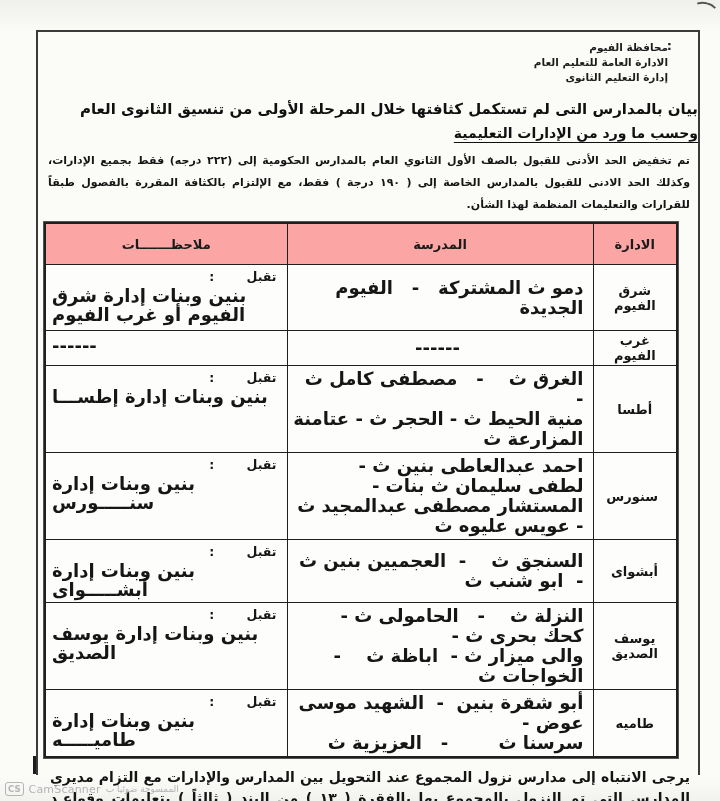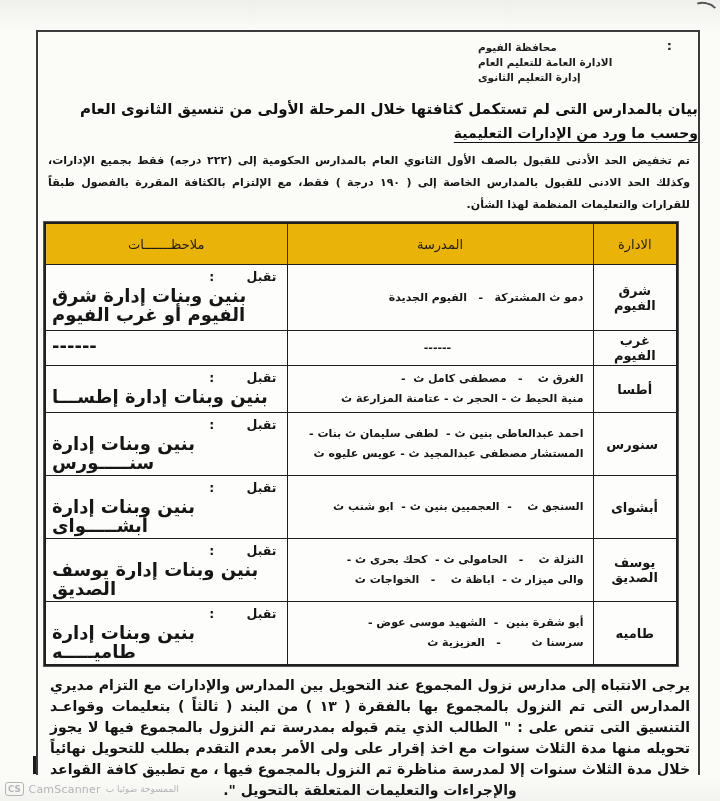--- a/index.html
+++ b/index.html
@@ -38,21 +38,21 @@
     border-left: 2px solid #3b3b3b;
     border-right: 2px solid #3b3b3b;
   }
   .header-mark {
     position: absolute; top: 6px; right: 26px;
     font-size: 13px; font-weight: bold; color: #222;
   }
   .office {
     margin: 8px 30px 0 0;
     width: 190px;
-    text-align: left;
+    text-align: right;
     font-size: 10.5px; font-weight: bold;
     line-height: 15px;
     color: #1d1d1d;
   }
   .office div { white-space: nowrap; }
   .title-block { margin-top: 13px; }
   .title-l1 {
     font-size: 15px; font-weight: bold; color: #101010;
     line-height: 22px;
   }
@@ -73,32 +73,32 @@
     border-collapse: collapse;
     width: 632px;
     margin: 6px 20px 0 8px;
     table-layout: fixed;
     background: #fdfdfb;
   }
   table.main, table.main th, table.main td { border: 1.6px solid #1f1f1f; }
   table.main { border-width: 2.5px; box-shadow: 0 0 0 1px #555; }
   thead th {
     height: 38px;
-    font-size: 13px; font-weight: normal;
+    font-size: 13px; font-weight: bold;
     border-bottom: 4px double #111;
-    background: #eab308;
+    background: #fca5a5;
   }
   td { font-weight: bold; color: #161616; }
   .c-admin {
     text-align: center; vertical-align: middle;
     font-size: 13px; padding: 2px 18px;
   }
   .c-school {
     text-align: right; vertical-align: middle;
-    font-size: 11px; line-height: 20px;
+    font-size: 18px; line-height: 20px;
     padding: 3px 9px 3px 4px;
     white-space: pre-wrap;
   }
   .c-notes { vertical-align: top; padding: 3px 6px; }
   .note-label {
     text-align: right; font-size: 12.5px; line-height: 17px;
     word-spacing: 28px; padding-right: 4px;
   }
   .note-text {
     text-align: left; font-size: 18px; line-height: 19px;

